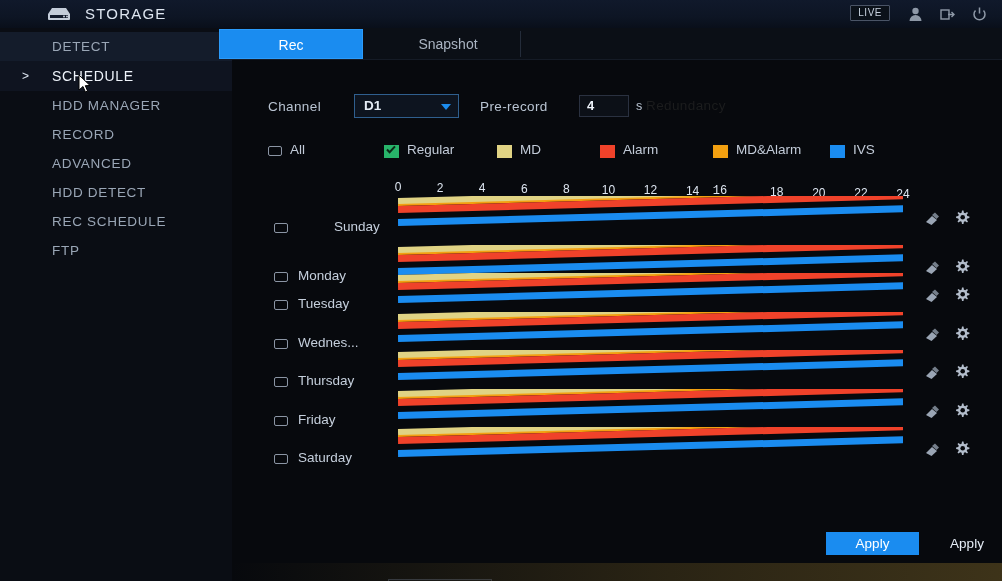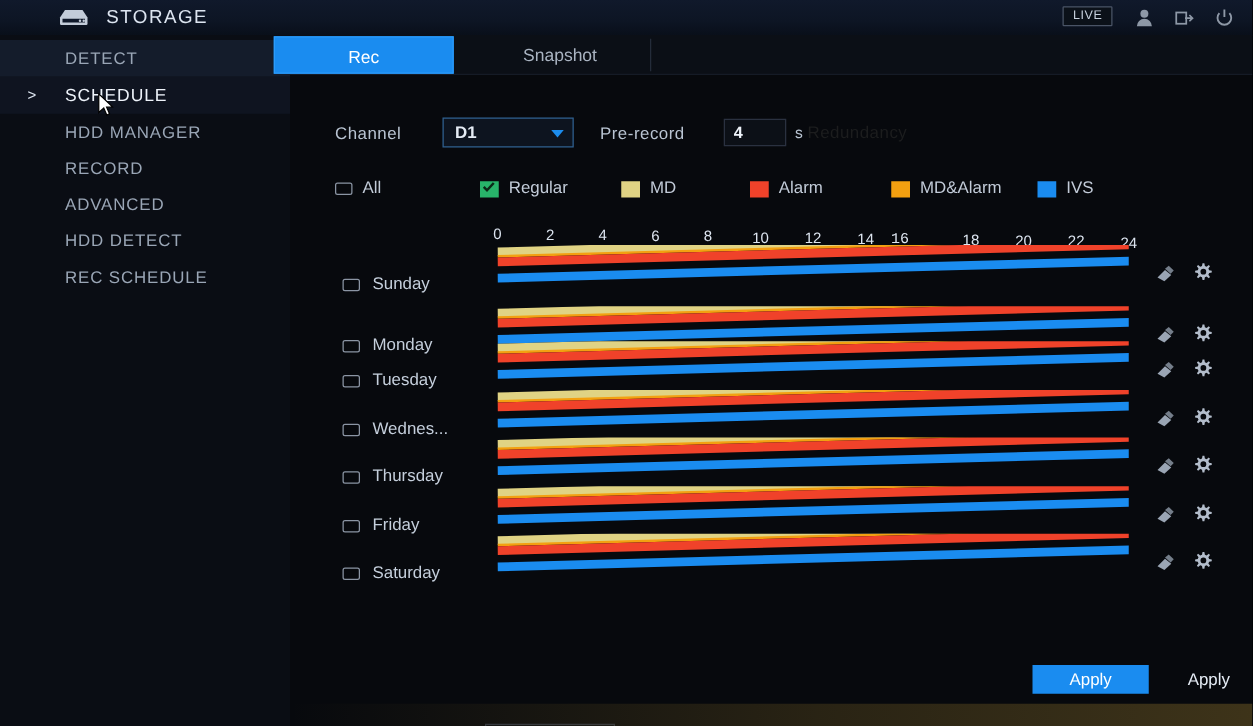--- a/index.html
+++ b/index.html
@@ -326,20 +326,21 @@
   </div>
 
   <div class="sidebar" id="sidebar">
       <div class="side-item shade" style="top: 4px;"><span>DETECT</span></div>
       <div class="side-item active" style="top: 33px;"><span class="caret">&gt;</span><span>SCHEDULE</span></div>
       <div class="side-item" style="top: 63px;"><span>HDD MANAGER</span></div>
       <div class="side-item" style="top: 92px;"><span>RECORD</span></div>
       <div class="side-item" style="top: 121px;"><span>ADVANCED</span></div>
       <div class="side-item" style="top: 150px;"><span>HDD DETECT</span></div>
       <div class="side-item" style="top: 179px;"><span>REC SCHEDULE</span></div>
+      <div class="side-item" style="top: 208px;"><span>FTP</span></div>
     </div>
   <svg class="cursor" viewBox="0 0 13 19">
     <path d="M1 1 L1 16 L5 12.5 L7.4 18 L9.6 17 L7.3 11.7 L12 11.5 Z" fill="#ffffff" stroke="#000" stroke-width="1"></path>
   </svg>
 
   <div class="content">
 
     <div class="tabstrip">
       <div class="tab rec active">Rec</div>
       <div class="tab snap">Snapshot</div>
@@ -400,21 +401,21 @@
         <div class="axis-num" style="left: 460.583px; top: 155.85px;">14</div>
         <div class="axis-num" style="left: 488px; top: 156.4px; font-family: Liberation Mono, monospace;">16</div>
         <div class="axis-num" style="left: 544.75px; top: 156.95px;">18</div>
         <div class="axis-num" style="left: 586.833px; top: 157.5px;">20</div>
         <div class="axis-num" style="left: 628.917px; top: 158.05px;">22</div>
         <div class="axis-num" style="left: 671px; top: 158.6px;">24</div>
       </div>
     <div id="day-rows">
         <div class="day-row" style="top: 168px; height: 40px; width: 770px;">
           <div class="chk day-chk" style="top: 27px;"></div>
-          <div class="day-label" style="top: 23px;">Sunday</div>
+          <div class="day-label" style="top: 23px; margin-left: 36px;">Sunday</div>
           <div class="track">
             <div class="band" style="top: 2px; height: 7px; background: rgb(224, 211, 132); transform: rotate(-1.55deg);"></div>
             <div class="band" style="top: 8px; height: 2px; background: rgb(243, 160, 16); transform: rotate(-1.55deg);"></div>
             <div class="band" style="top: 10px; height: 7px; background: rgb(240, 66, 42); transform: rotate(-1.55deg);"></div>
             <div class="band" style="top: 23px; height: 7px; background: rgb(26, 140, 240); transform: rotate(-1.55deg);"></div>
           </div>
           <div class="erase-icon" style="top: 15px;"><svg viewBox="0 0 16 16">
               <g fill="#9aa5b4">
                 <path d="M2 11 L8 5 L13 9 L7.5 14 Z"></path>
                 <path d="M8 4 L11 1.6 L15 5.4 L12.5 8 Z" opacity="0.75"></path>

